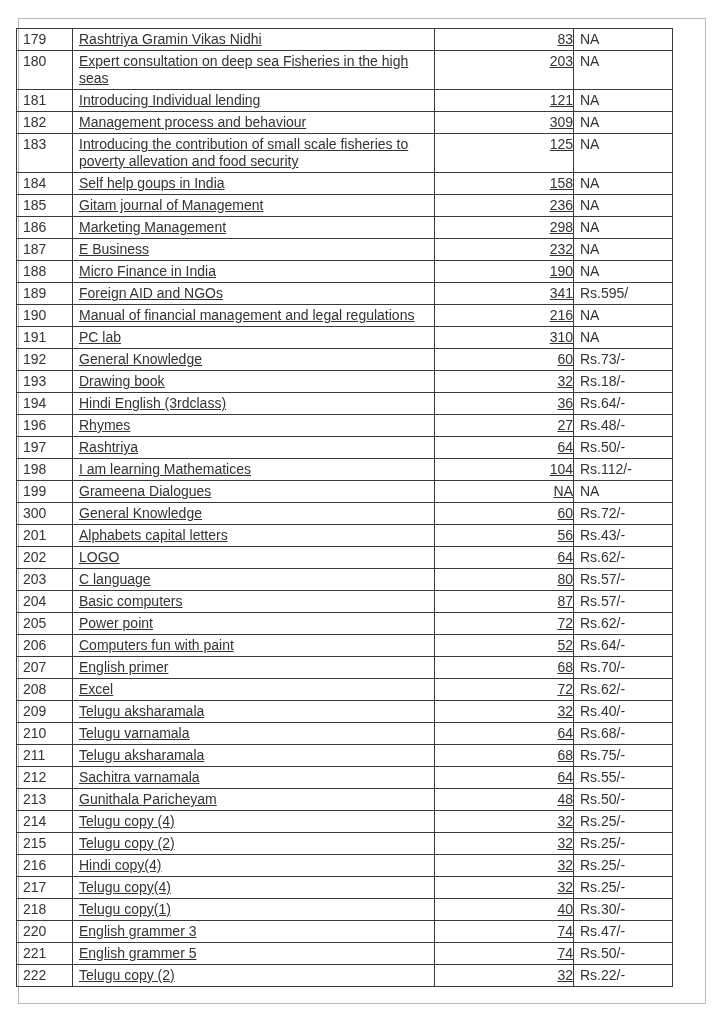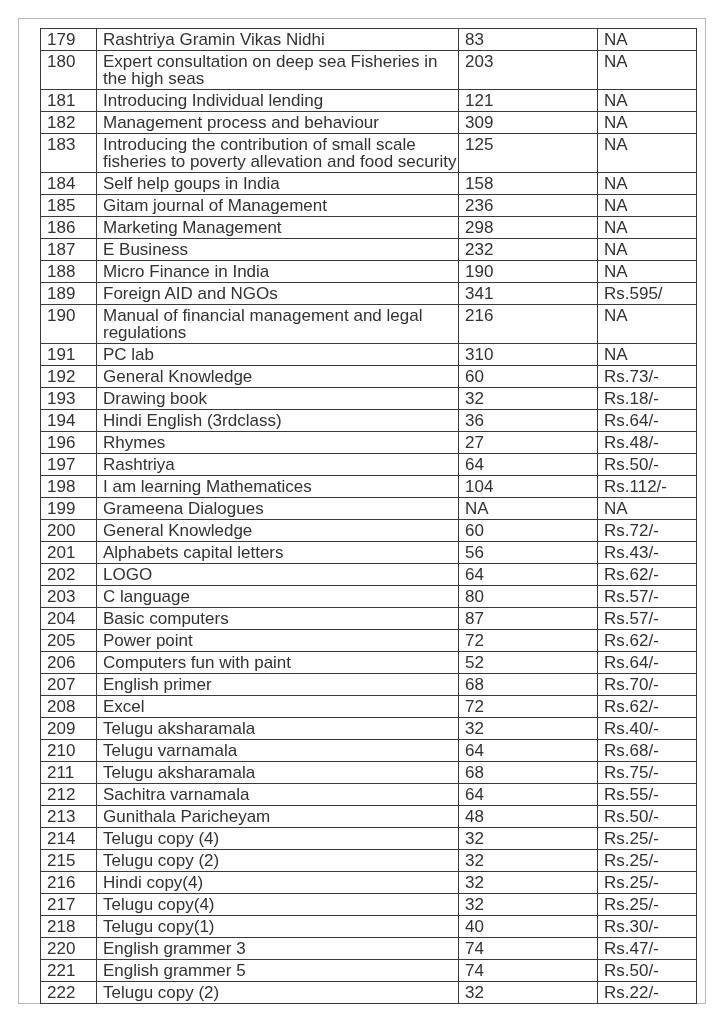--- a/index.html
+++ b/index.html
@@ -1,26 +1,26 @@
 <!DOCTYPE html>
 <html><head>
 <meta charset="utf-8">
 <style>
   html, body { margin: 0; padding: 0; background: #ffffff; }
   body { width: 724px; height: 1024px; position: relative; overflow: hidden;
          font-family: "Liberation Sans", sans-serif; color: #333; }
   .page-frame { position: absolute; left: 18px; top: 18px; width: 688px; height: 986px;
                 border: 1px solid #b8b8b8; box-sizing: border-box; background: #fff; }
-  table.book-table { position: absolute; left: 40px; top: 28px; width: 657px;
-                     border-collapse: collapse; table-layout: fixed; font-size: 17px; }
+  table.book-table { position: absolute; left: 16px; top: 28px; width: 657px;
+                     border-collapse: collapse; table-layout: fixed; font-size: 14px; }
   table.book-table td { border: 1.5px solid #3a3a3a; padding: 2px 0 2px 6px; vertical-align: top;
                         line-height: 17px; height: 17px; }
   td.c-num { width: 49px; padding-left: 6px; }
-  td.c-title { width: 355px; padding-left: 4px; }
-  td.c-pages { width: 132px; text-align: left; padding-right: 48px; padding-left: 0; }
+  td.c-title { width: 355px; padding-left: 4px; text-decoration: underline; }
+  td.c-pages { width: 132px; text-align: right; padding-right: 48px; padding-left: 0; text-decoration: underline; }
   td.c-price { padding-left: 10px; }
 </style>
 </head>
 <body>
 
 <div class="page-frame"></div>
 
 <table class="book-table">
   <tbody id="table-body">
       <tr>
@@ -137,21 +137,21 @@
         <td class="c-pages">104</td>
         <td class="c-price">Rs.112/-</td>
       </tr>
       <tr>
         <td class="c-num">199</td>
         <td class="c-title">Grameena Dialogues</td>
         <td class="c-pages">NA</td>
         <td class="c-price">NA</td>
       </tr>
       <tr>
-        <td class="c-num">200</td>
+        <td class="c-num">300</td>
         <td class="c-title">General Knowledge</td>
         <td class="c-pages">60</td>
         <td class="c-price">Rs.72/-</td>
       </tr>
       <tr>
         <td class="c-num">201</td>
         <td class="c-title">Alphabets capital letters</td>
         <td class="c-pages">56</td>
         <td class="c-price">Rs.43/-</td>
       </tr>

